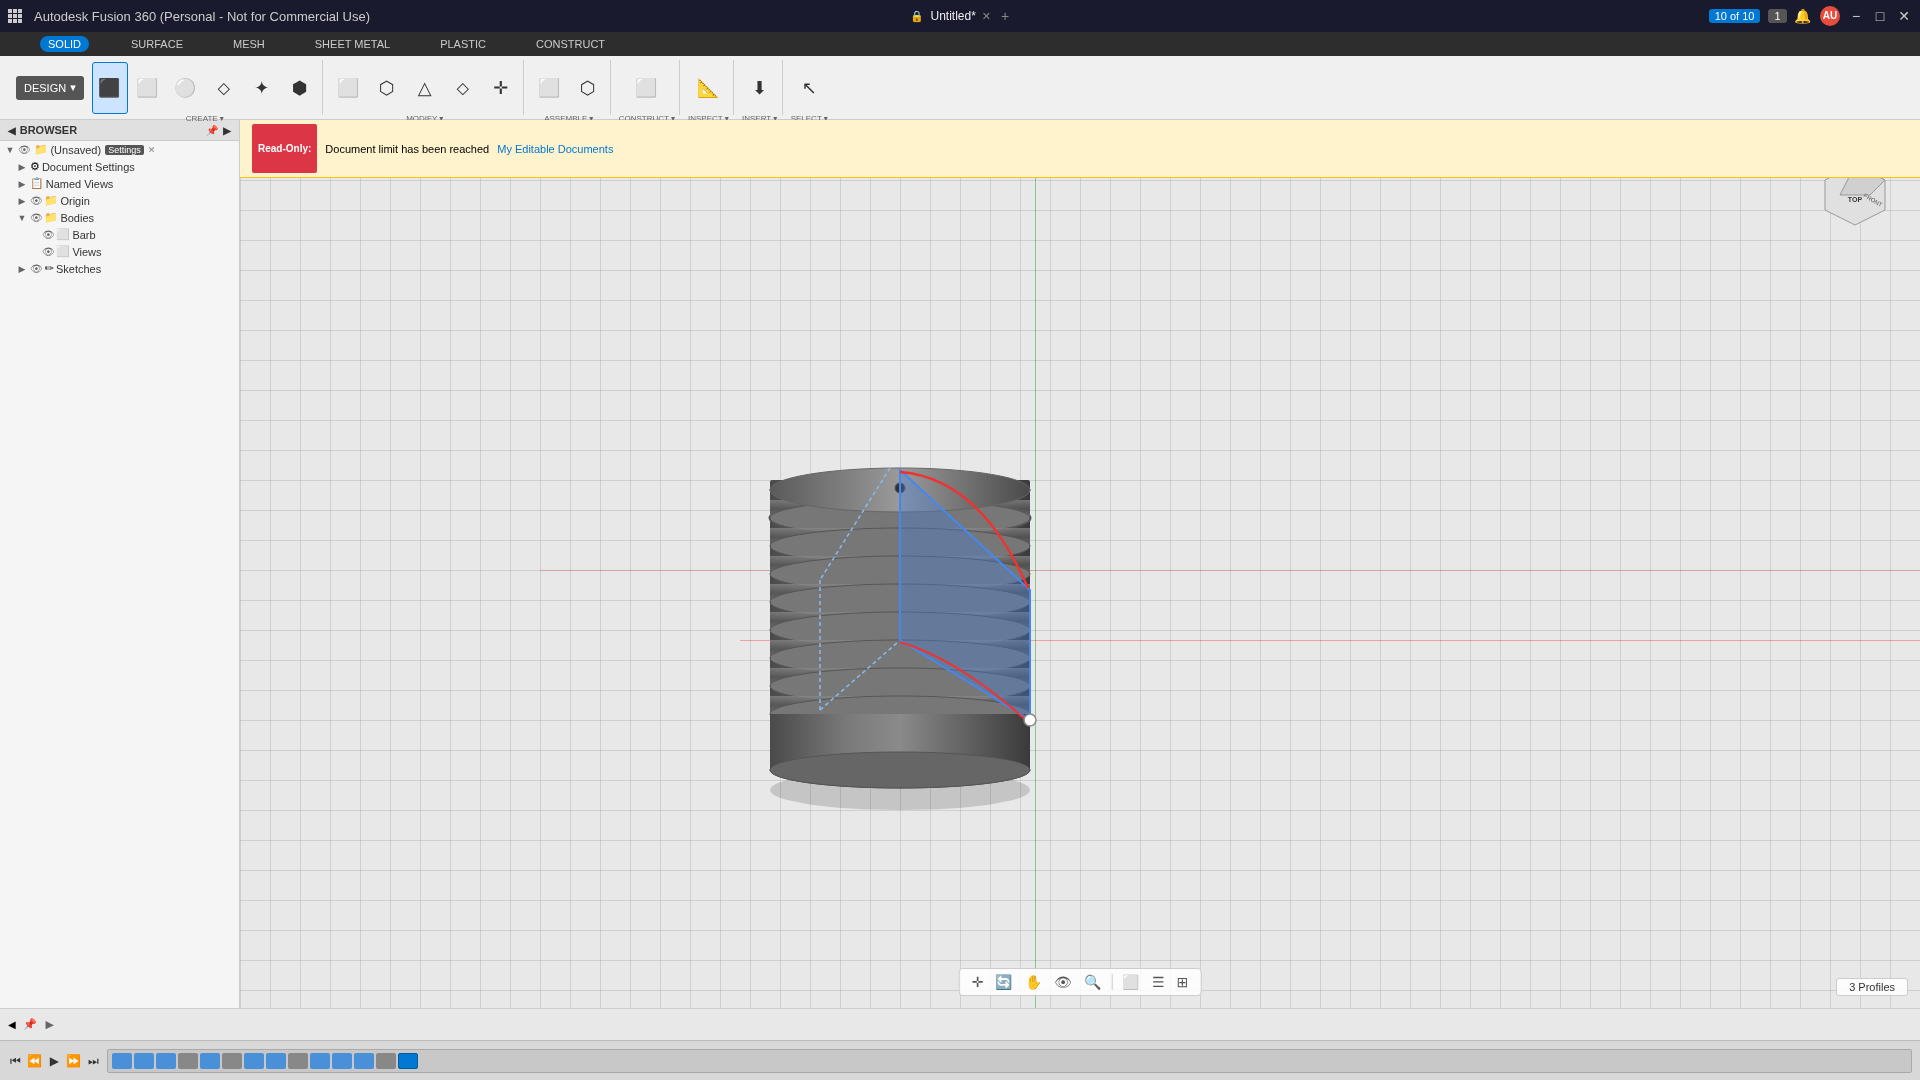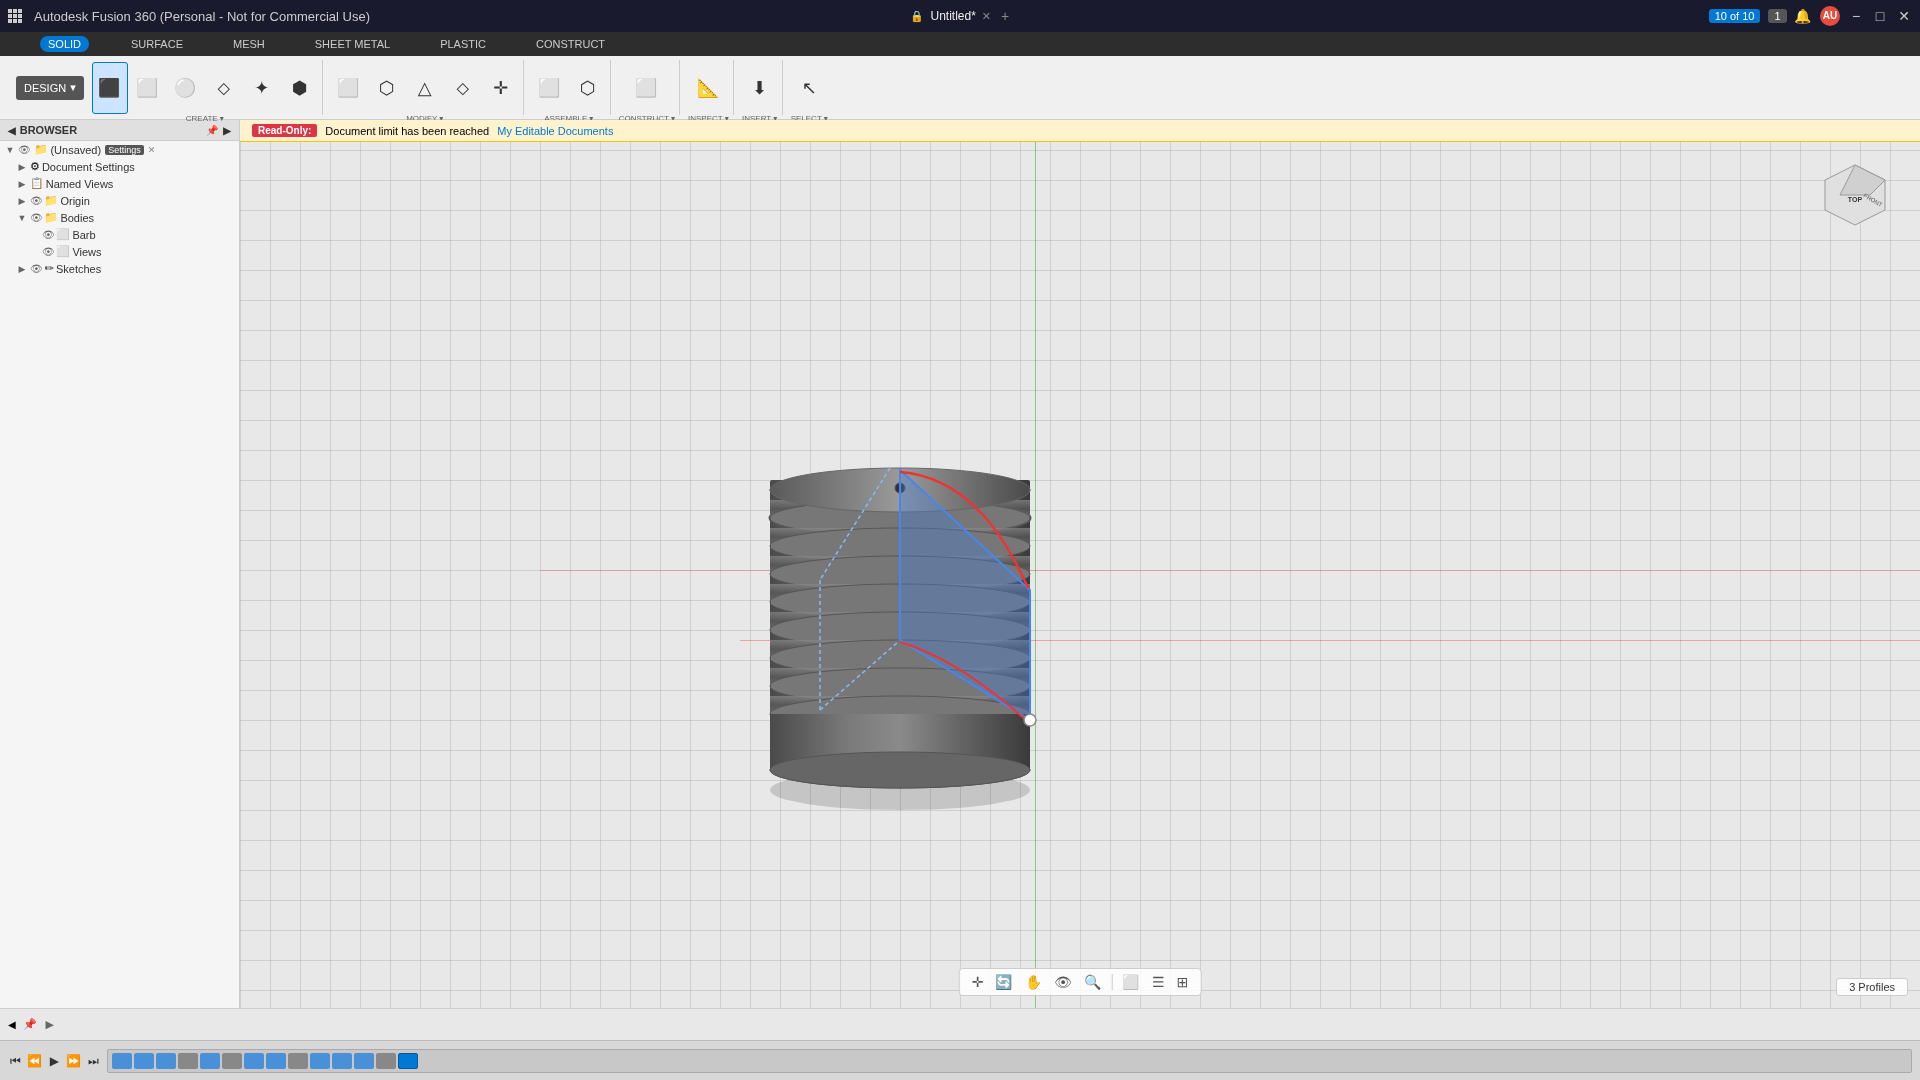--- a/index.html
+++ b/index.html
@@ -184,21 +184,21 @@
       right: 0;
       background: #fff3cd;
       border-bottom: 1px solid #ffc107;
       padding: 4px 12px;
       display: flex;
       align-items: center;
       gap: 8px;
       font-size: 11px;
       z-index: 10;
     }
-    .readonly-badge { background: #dc3545; color: white; border-radius: 2px; padding: 1px 6px; font-size: 10px; font-weight: bold; }
+    .readonly-badge { background: #dc3545; color: white; border-radius: 2px; padding: 19px 6px; font-size: 10px; font-weight: bold; }
     .editable-link { color: #0078d4; text-decoration: none; cursor: pointer; }
 
     
     .viewcube {
       position: absolute;
       top: 40px;
       right: 20px;
       width: 80px;
       height: 80px;
     }

